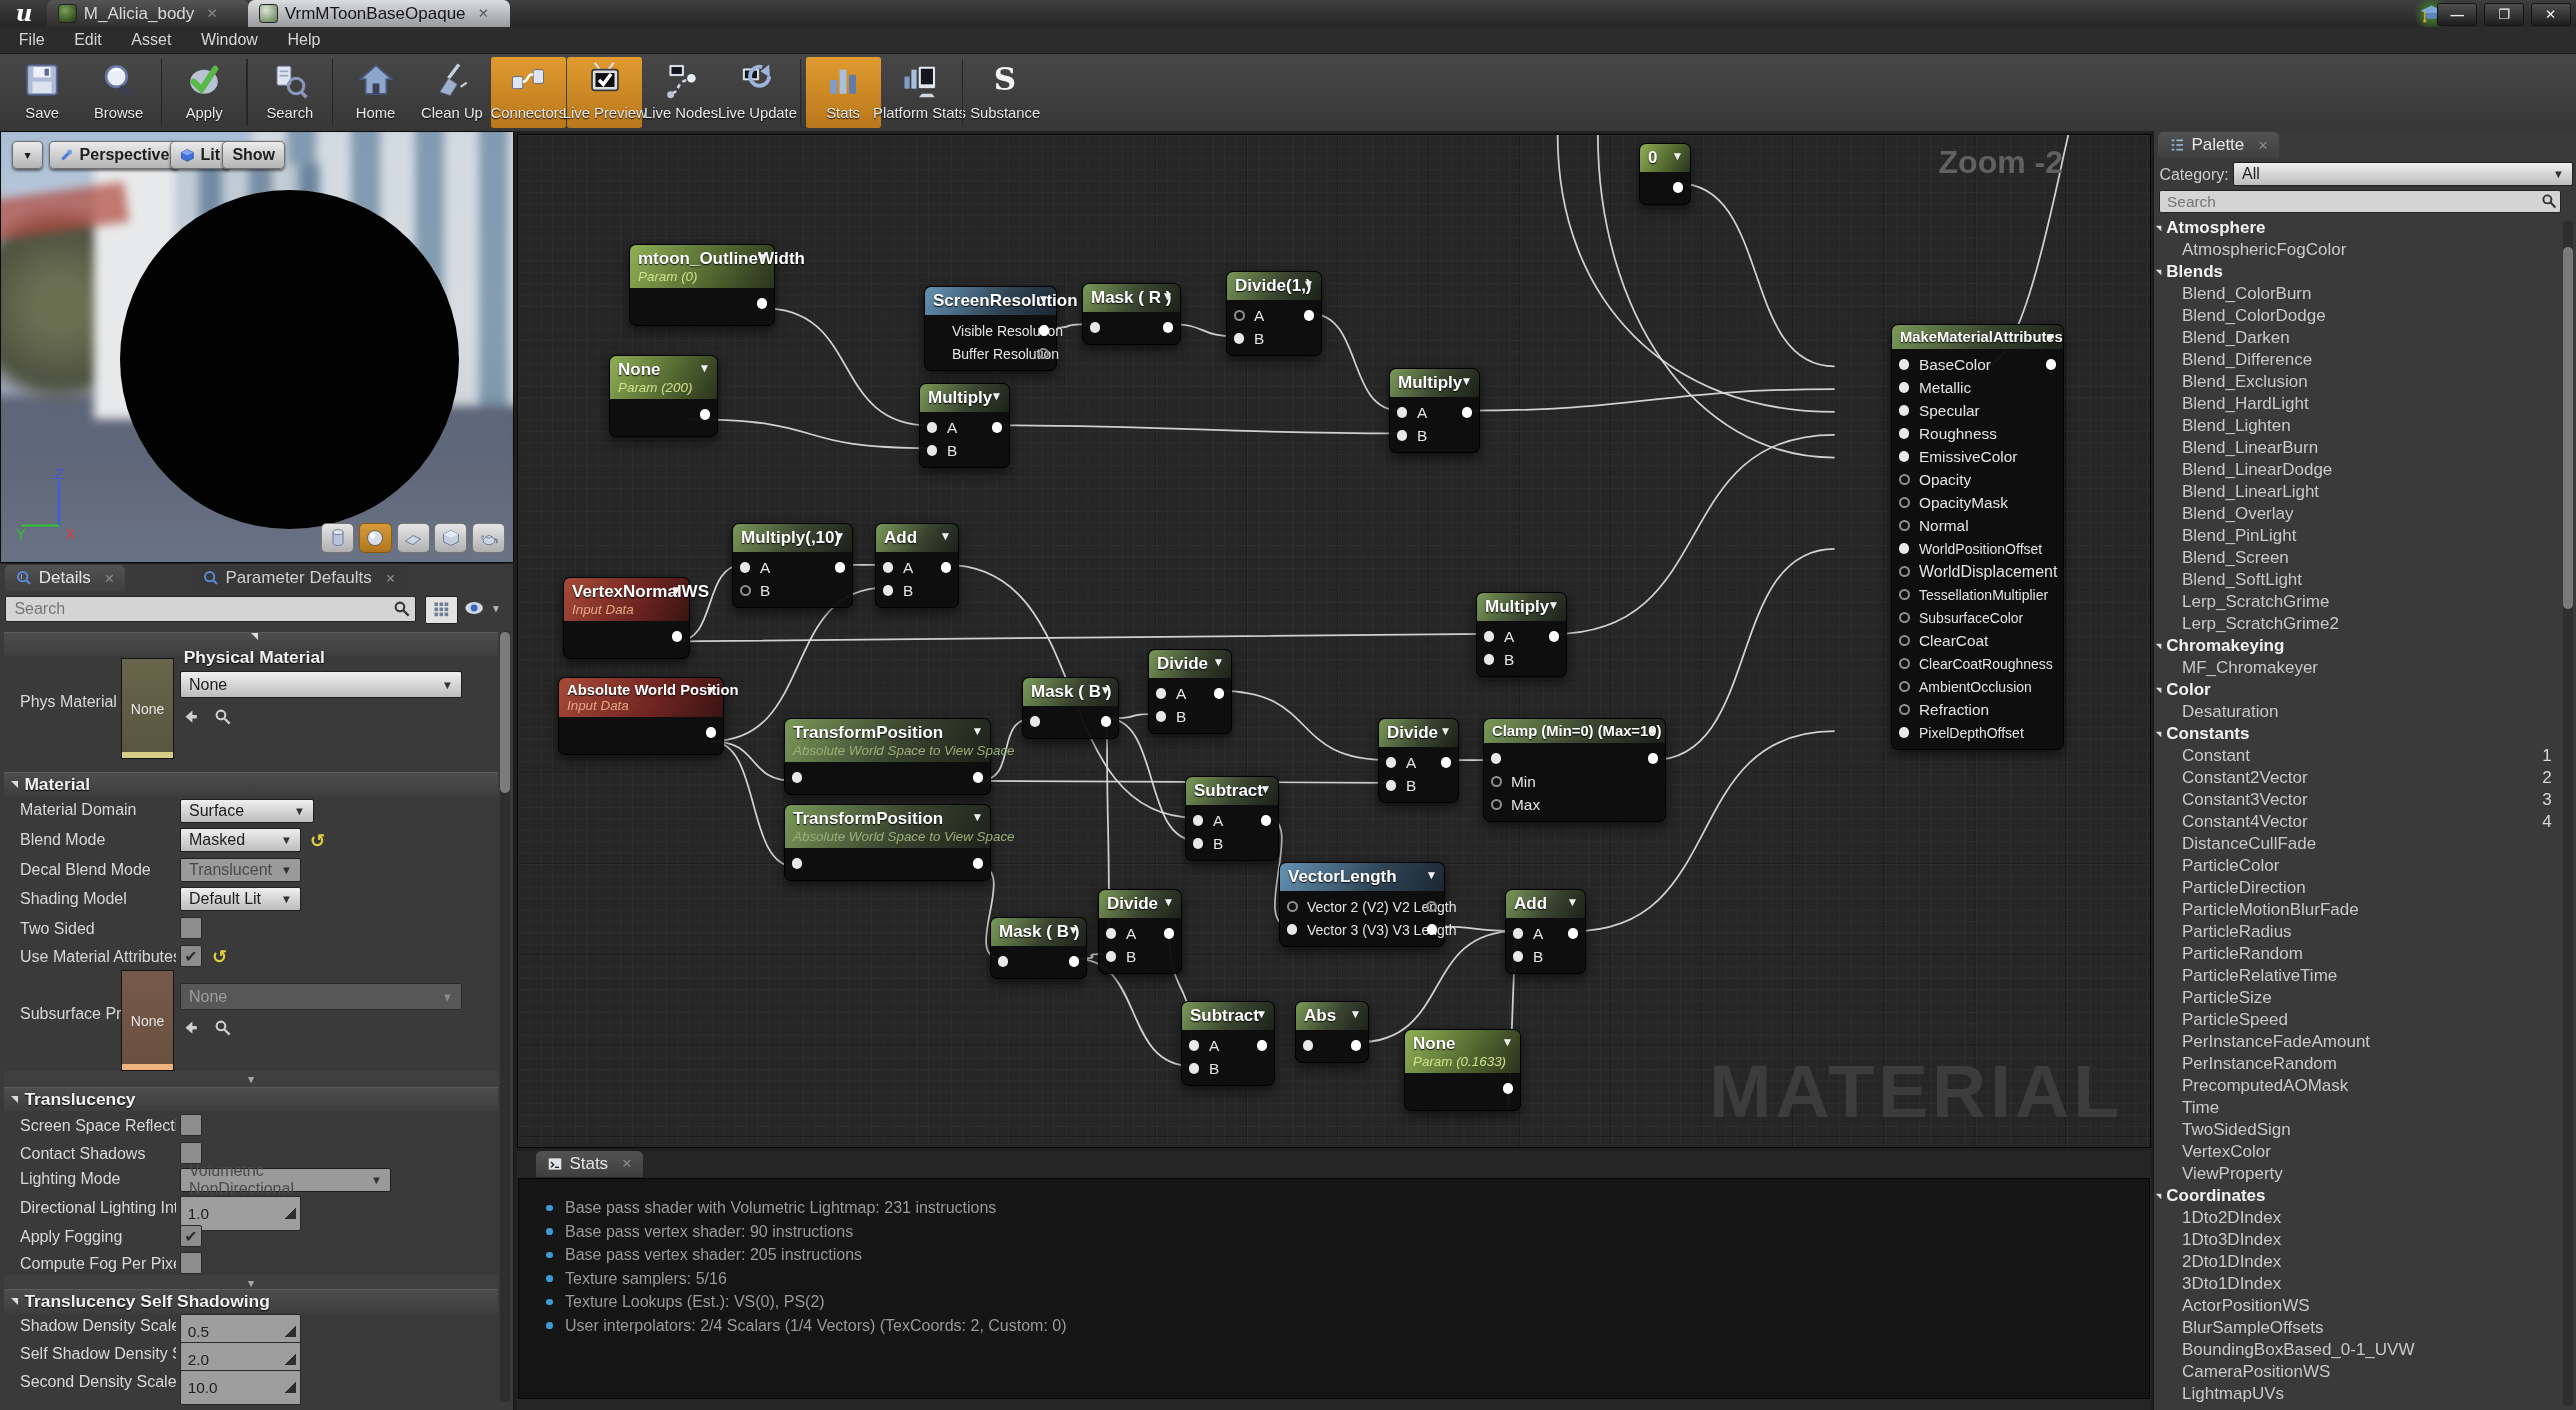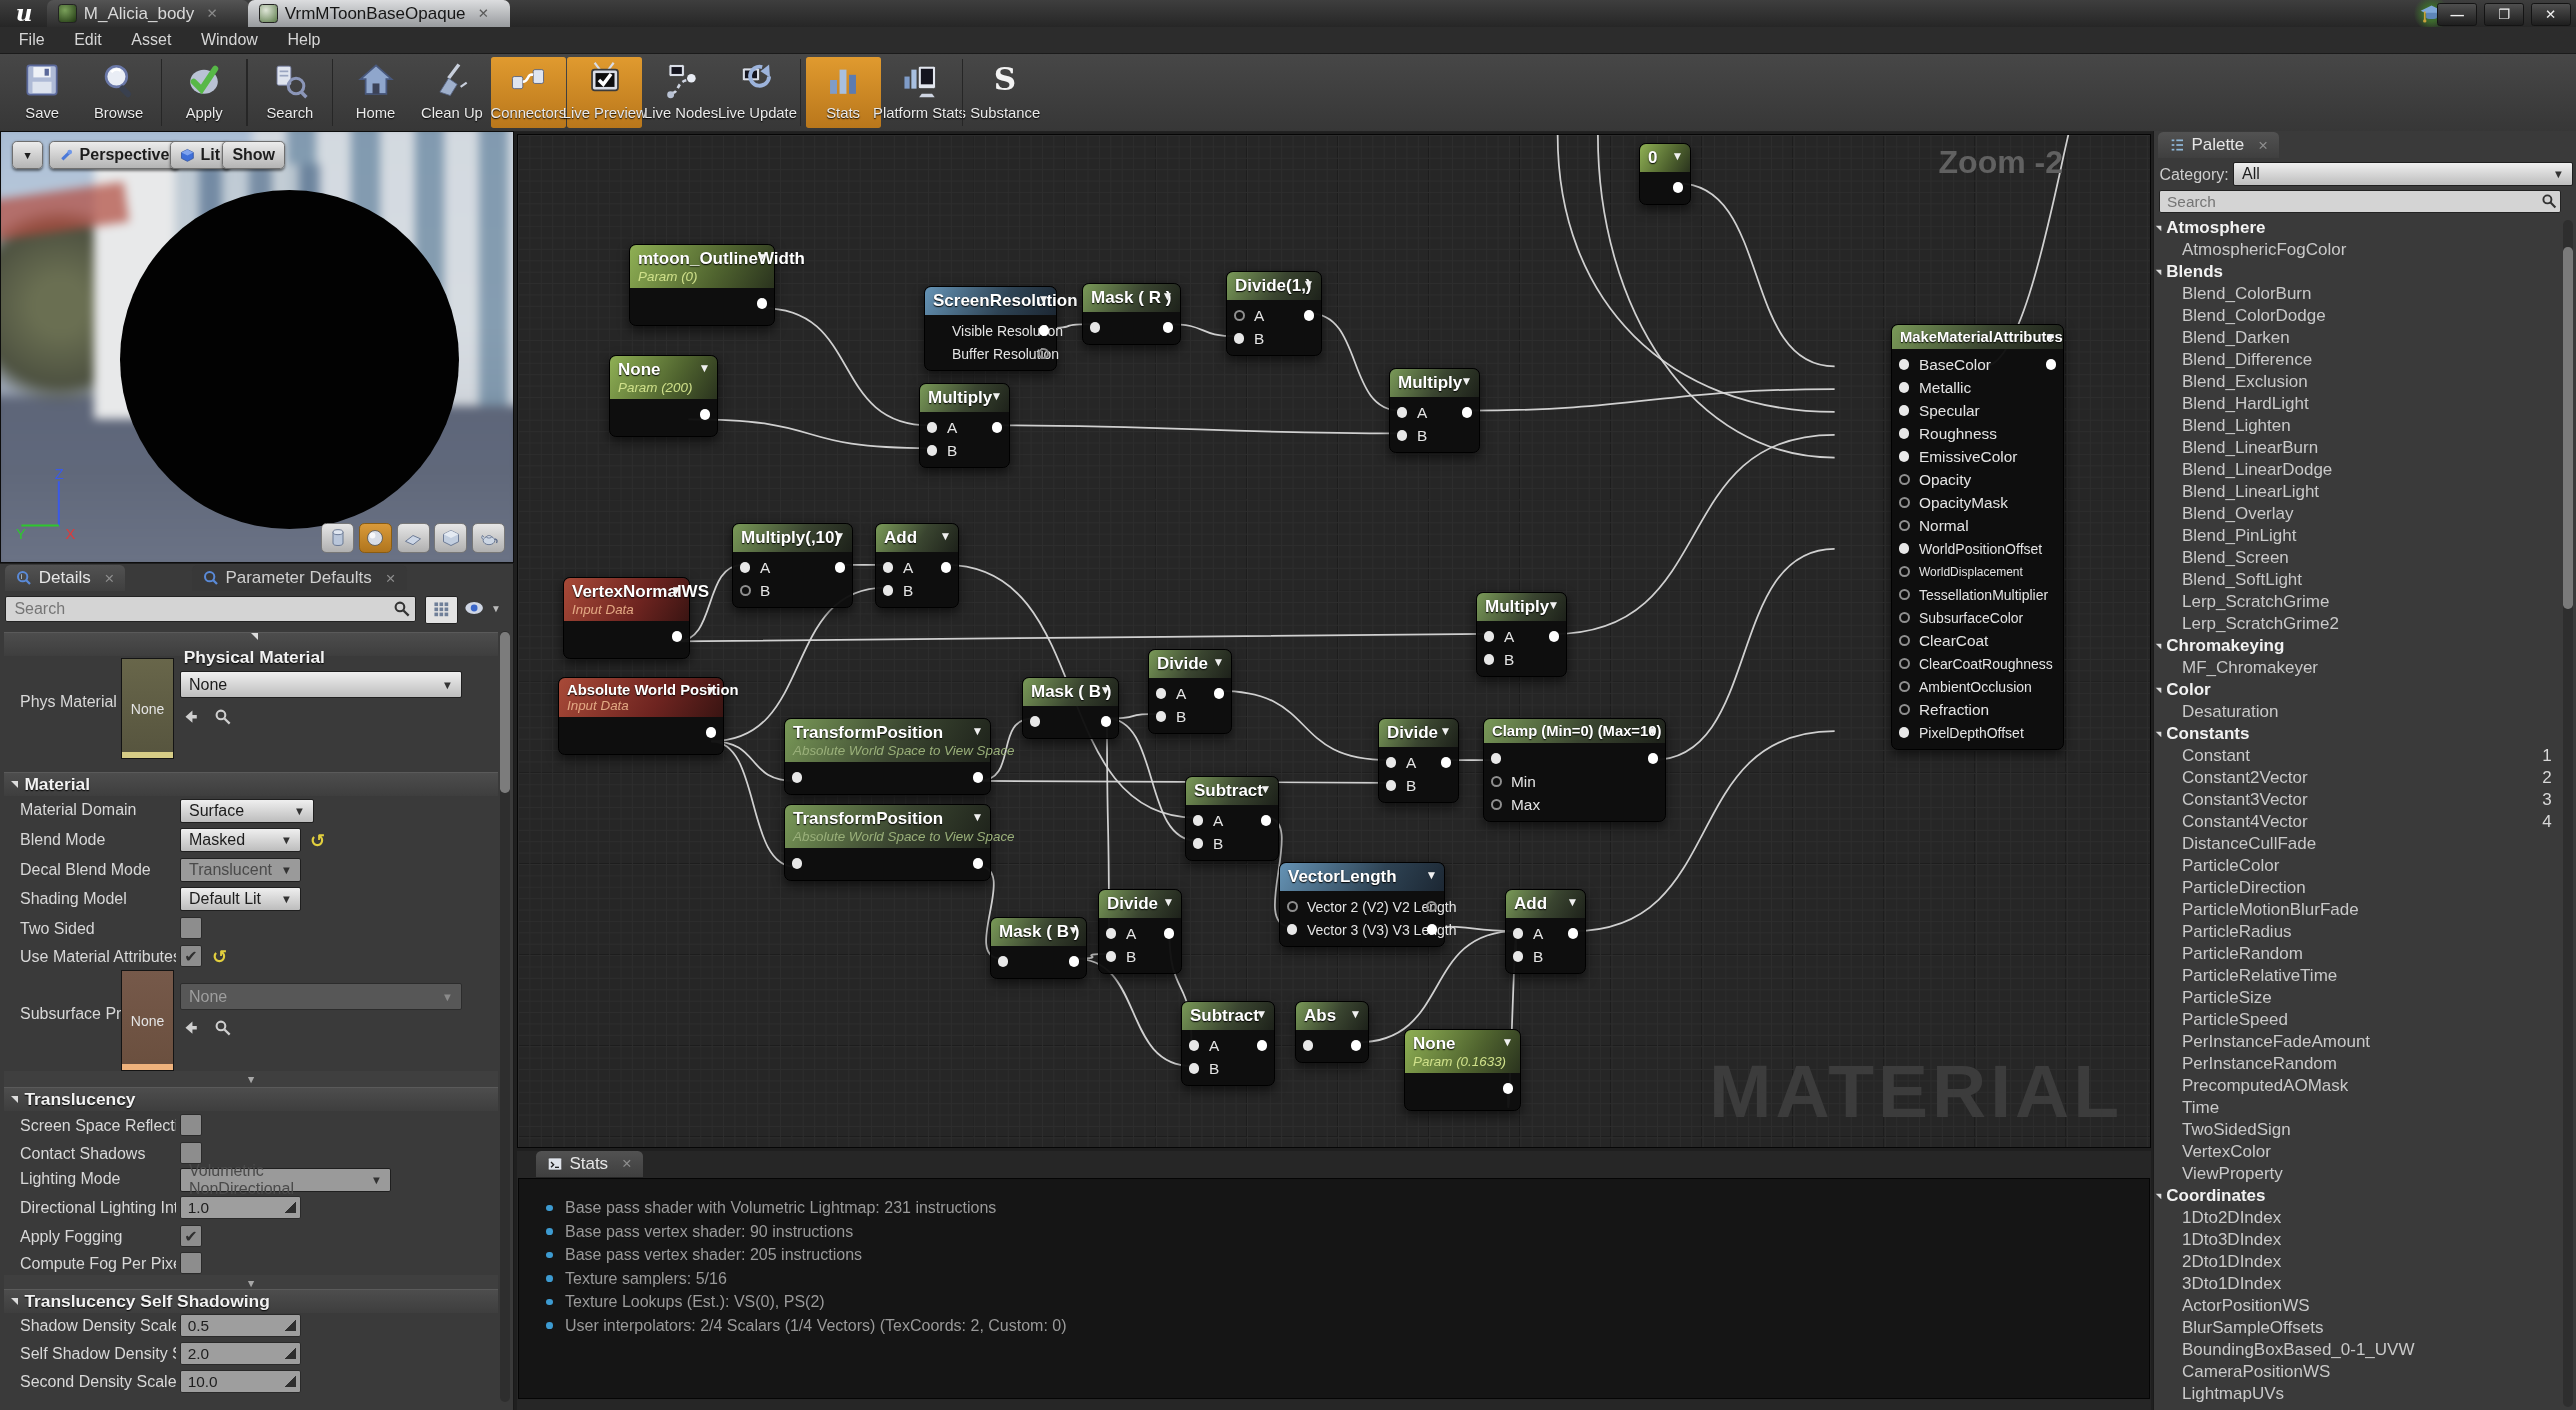--- a/index.html
+++ b/index.html
@@ -59,21 +59,21 @@
   .tri{width:0;height:0;border-left:7.4px solid transparent;border-bottom:7.4px solid #dcdcdc;transform:scaleY(-1);}
   .drow-label{position:absolute;left:20px;width:156px;font-size:16px;color:#d8d8d8;white-space:nowrap;overflow:hidden;}
   .dd{position:absolute;height:24px;background:linear-gradient(#efefef,#bdbdbd);border:0.7px solid #1f1f1f;border-radius:2px;
       display:flex;align-items:center;font-size:16px;color:#1c1c1c;padding:0 8px;box-sizing:border-box;}
   .dd .arr{margin-left:auto;font-size:11.4px;color:#333;}
   .dd.disabled{background:#9a9a9a;color:#4a4a4a;}
   .dd.dark{background:#575757;color:#9e9e9e;border-color:#2c2c2c;}
   .dd.dark .arr{color:#8a8a8a;}
   .cb{position:absolute;width:20px;height:20px;background:#8d8d8d;border:0.7px solid #2a2a2a;border-radius:2px;
       display:flex;align-items:center;justify-content:center;font-size:16px;color:#2f2f2f;font-weight:bold;}
-  .numf{position:absolute;width:121px;height:23px;background:#9e9e9e;border:0.7px solid #2a2a2a;border-radius:2px;
+  .numf{position:absolute;width:121px;height:35px;background:#9e9e9e;border:0.7px solid #2a2a2a;border-radius:2px;
         color:#1e1e1e;font-size:15.4px;display:flex;align-items:center;padding-left:6.7px;box-sizing:border-box;}
   .numf .spin{margin-left:auto;margin-right:4px;width:10.7px;height:10.7px;background:
         linear-gradient(135deg,transparent 48%,#2e2e2e 48%);}
   .reset{position:absolute;color:#e2cf3e;font-size:18px;font-weight:bold;}
   .athumb{position:absolute;width:51px;height:99px;border:0.7px solid #141414;color:#e4e4e4;font-size:14px;
           display:flex;align-items:center;justify-content:center;}
   .athumb .strip{position:absolute;left:0;right:0;bottom:0;height:6px;}
   .mini-ic{display:inline-flex;align-items:center;justify-content:center;}
   .chev{position:absolute;width:494px;left:4px;height:16px;display:flex;align-items:center;justify-content:center;
         color:#a8a8a8;font-size:10.7px;background:#3f3f3f;}
@@ -930,21 +930,21 @@
             <div class="nrow">
               <span class="pin in h"></span>
               <span class="rlab">Normal</span>
             </div>
             <div class="nrow">
               <span class="pin in f"></span>
               <span class="rlab" style="font-size: 14px;">WorldPositionOffset</span>
             </div>
             <div class="nrow">
               <span class="pin in h"></span>
-              <span class="rlab" style="font-size: 12px;">WorldDisplacement</span>
+              <span class="rlab" style="font-size: 16px;">WorldDisplacement</span>
             </div>
             <div class="nrow">
               <span class="pin in h"></span>
               <span class="rlab" style="font-size: 14px;">TessellationMultiplier</span>
             </div>
             <div class="nrow">
               <span class="pin in h"></span>
               <span class="rlab" style="font-size: 14px;">SubsurfaceColor</span>
             </div>
             <div class="nrow">

